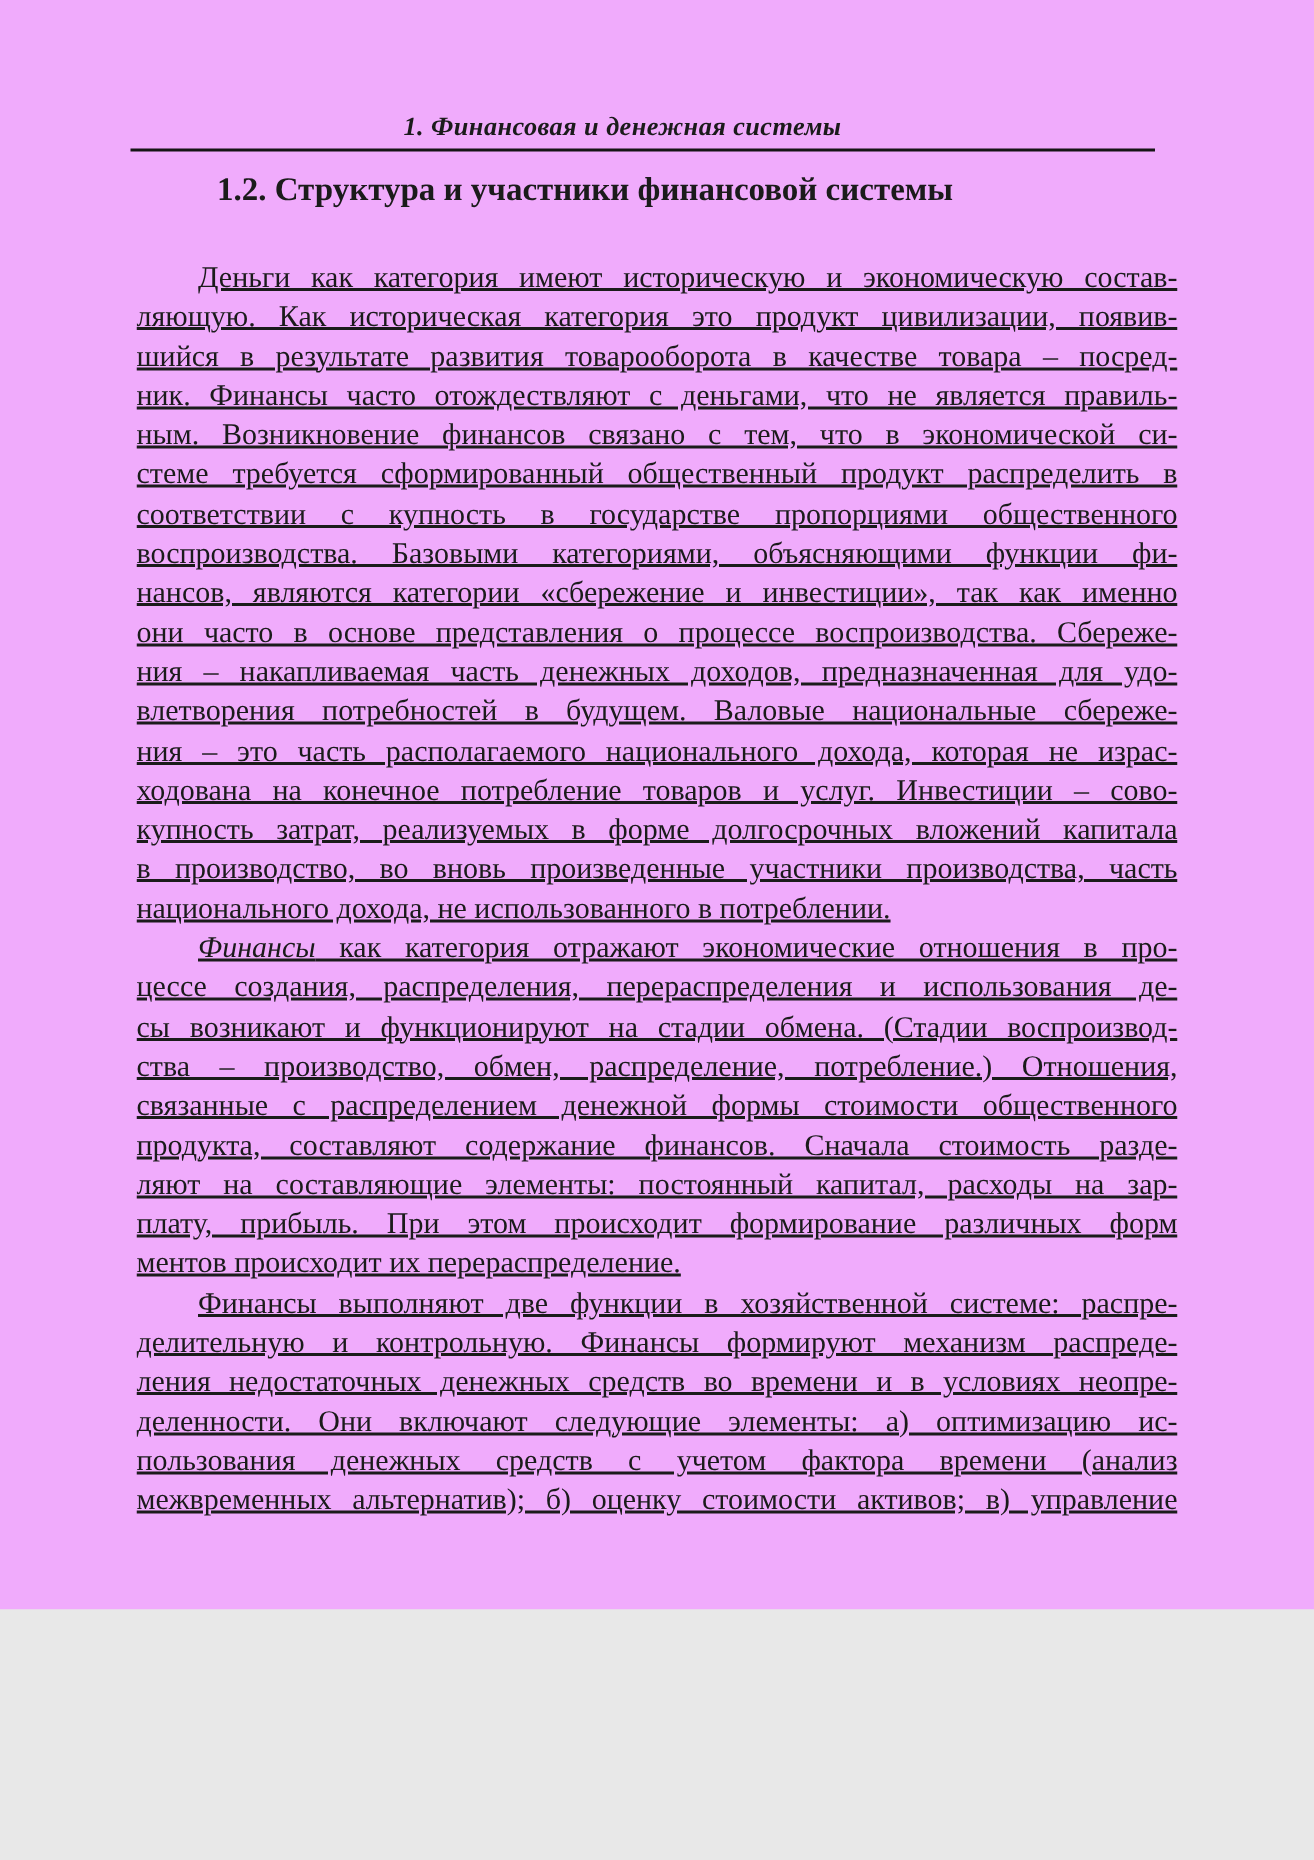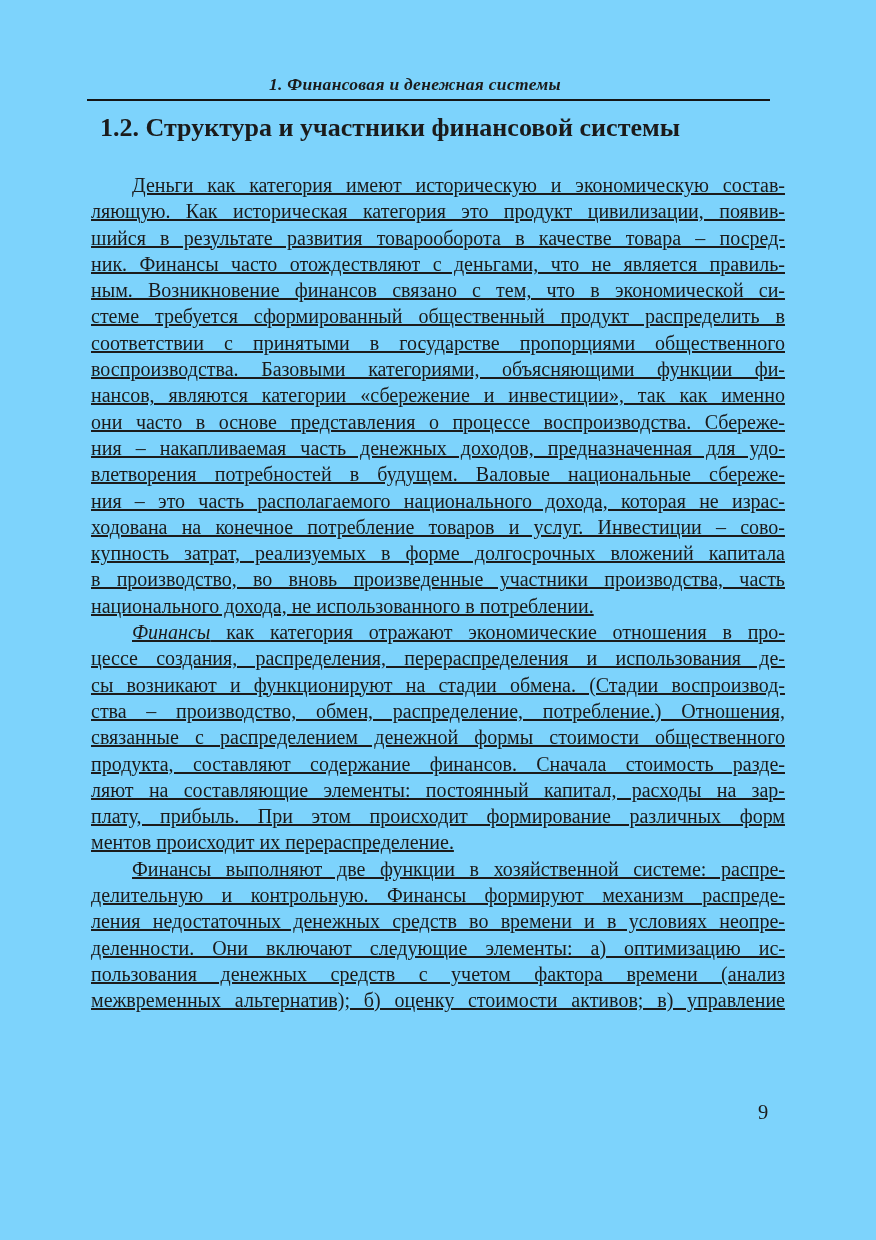--- a/index.html
+++ b/index.html
@@ -3,23 +3,23 @@
 <meta charset="utf-8">
 <style>
   html, body {
     margin: 0;
     padding: 0;
     background: #e8e8e8;
   }
   .page {
     position: relative;
     width: 876px;
-    height: 1240px;
+    height: 1073px;
     margin: 0 auto;
-    background: #7dd3fc;
+    background: #f0abfc;
     font-family: "Liberation Serif", "DejaVu Serif", serif;
     color: #1b1b1b;
     overflow: hidden;
   }
   .running-head {
     position: absolute;
     top: 74px;
     left: 87px;
     width: 656px;
     text-align: center;
@@ -36,21 +36,21 @@
     width: 683px;
     height: 2px;
     background: #151515;
   }
   .section-heading {
     position: absolute;
     top: 113px;
     left: 87px;
     width: 606px;
     text-align: center;
-    font-size: 26px;
+    font-size: 22px;
     font-weight: bold;
     white-space: nowrap;
   }
   .body-text {
     position: absolute;
     top: 172px;
     left: 91px;
     width: 694px;
   }
   .paragraph {
@@ -93,21 +93,21 @@
   <div class="section-heading">1.2. Структура и участники финансовой системы</div>
 
   <div class="body-text">
       <div class="paragraph">
         <div class="line first">Деньги как категория имеют историческую и экономическую состав-</div>
         <div class="line">ляющую. Как историческая категория это продукт цивилизации, появив-</div>
         <div class="line">шийся в результате развития товарооборота в качестве товара – посред-</div>
         <div class="line">ник. Финансы часто отождествляют с деньгами, что не является правиль-</div>
         <div class="line">ным. Возникновение финансов связано с тем, что в экономической си-</div>
         <div class="line">стеме требуется сформированный общественный продукт распределить в</div>
-        <div class="line">соответствии с принятыми в государстве пропорциями общественного</div>
+        <div class="line">соответствии с купность в государстве пропорциями общественного</div>
         <div class="line">воспроизводства. Базовыми категориями, объясняющими функции фи-</div>
         <div class="line">нансов, являются категории «сбережение и инвестиции», так как именно</div>
         <div class="line">они часто в основе представления о процессе воспроизводства. Сбереже-</div>
         <div class="line">ния – накапливаемая часть денежных доходов, предназначенная для удо-</div>
         <div class="line">влетворения потребностей в будущем. Валовые национальные сбереже-</div>
         <div class="line">ния – это часть располагаемого национального дохода, которая не израс-</div>
         <div class="line">ходована на конечное потребление товаров и услуг. Инвестиции – сово-</div>
         <div class="line">купность затрат, реализуемых в форме долгосрочных вложений капитала</div>
         <div class="line">в производство, во вновь произведенные участники производства, часть</div>
         <div class="line para-end">национального дохода, не использованного в потреблении.</div>

